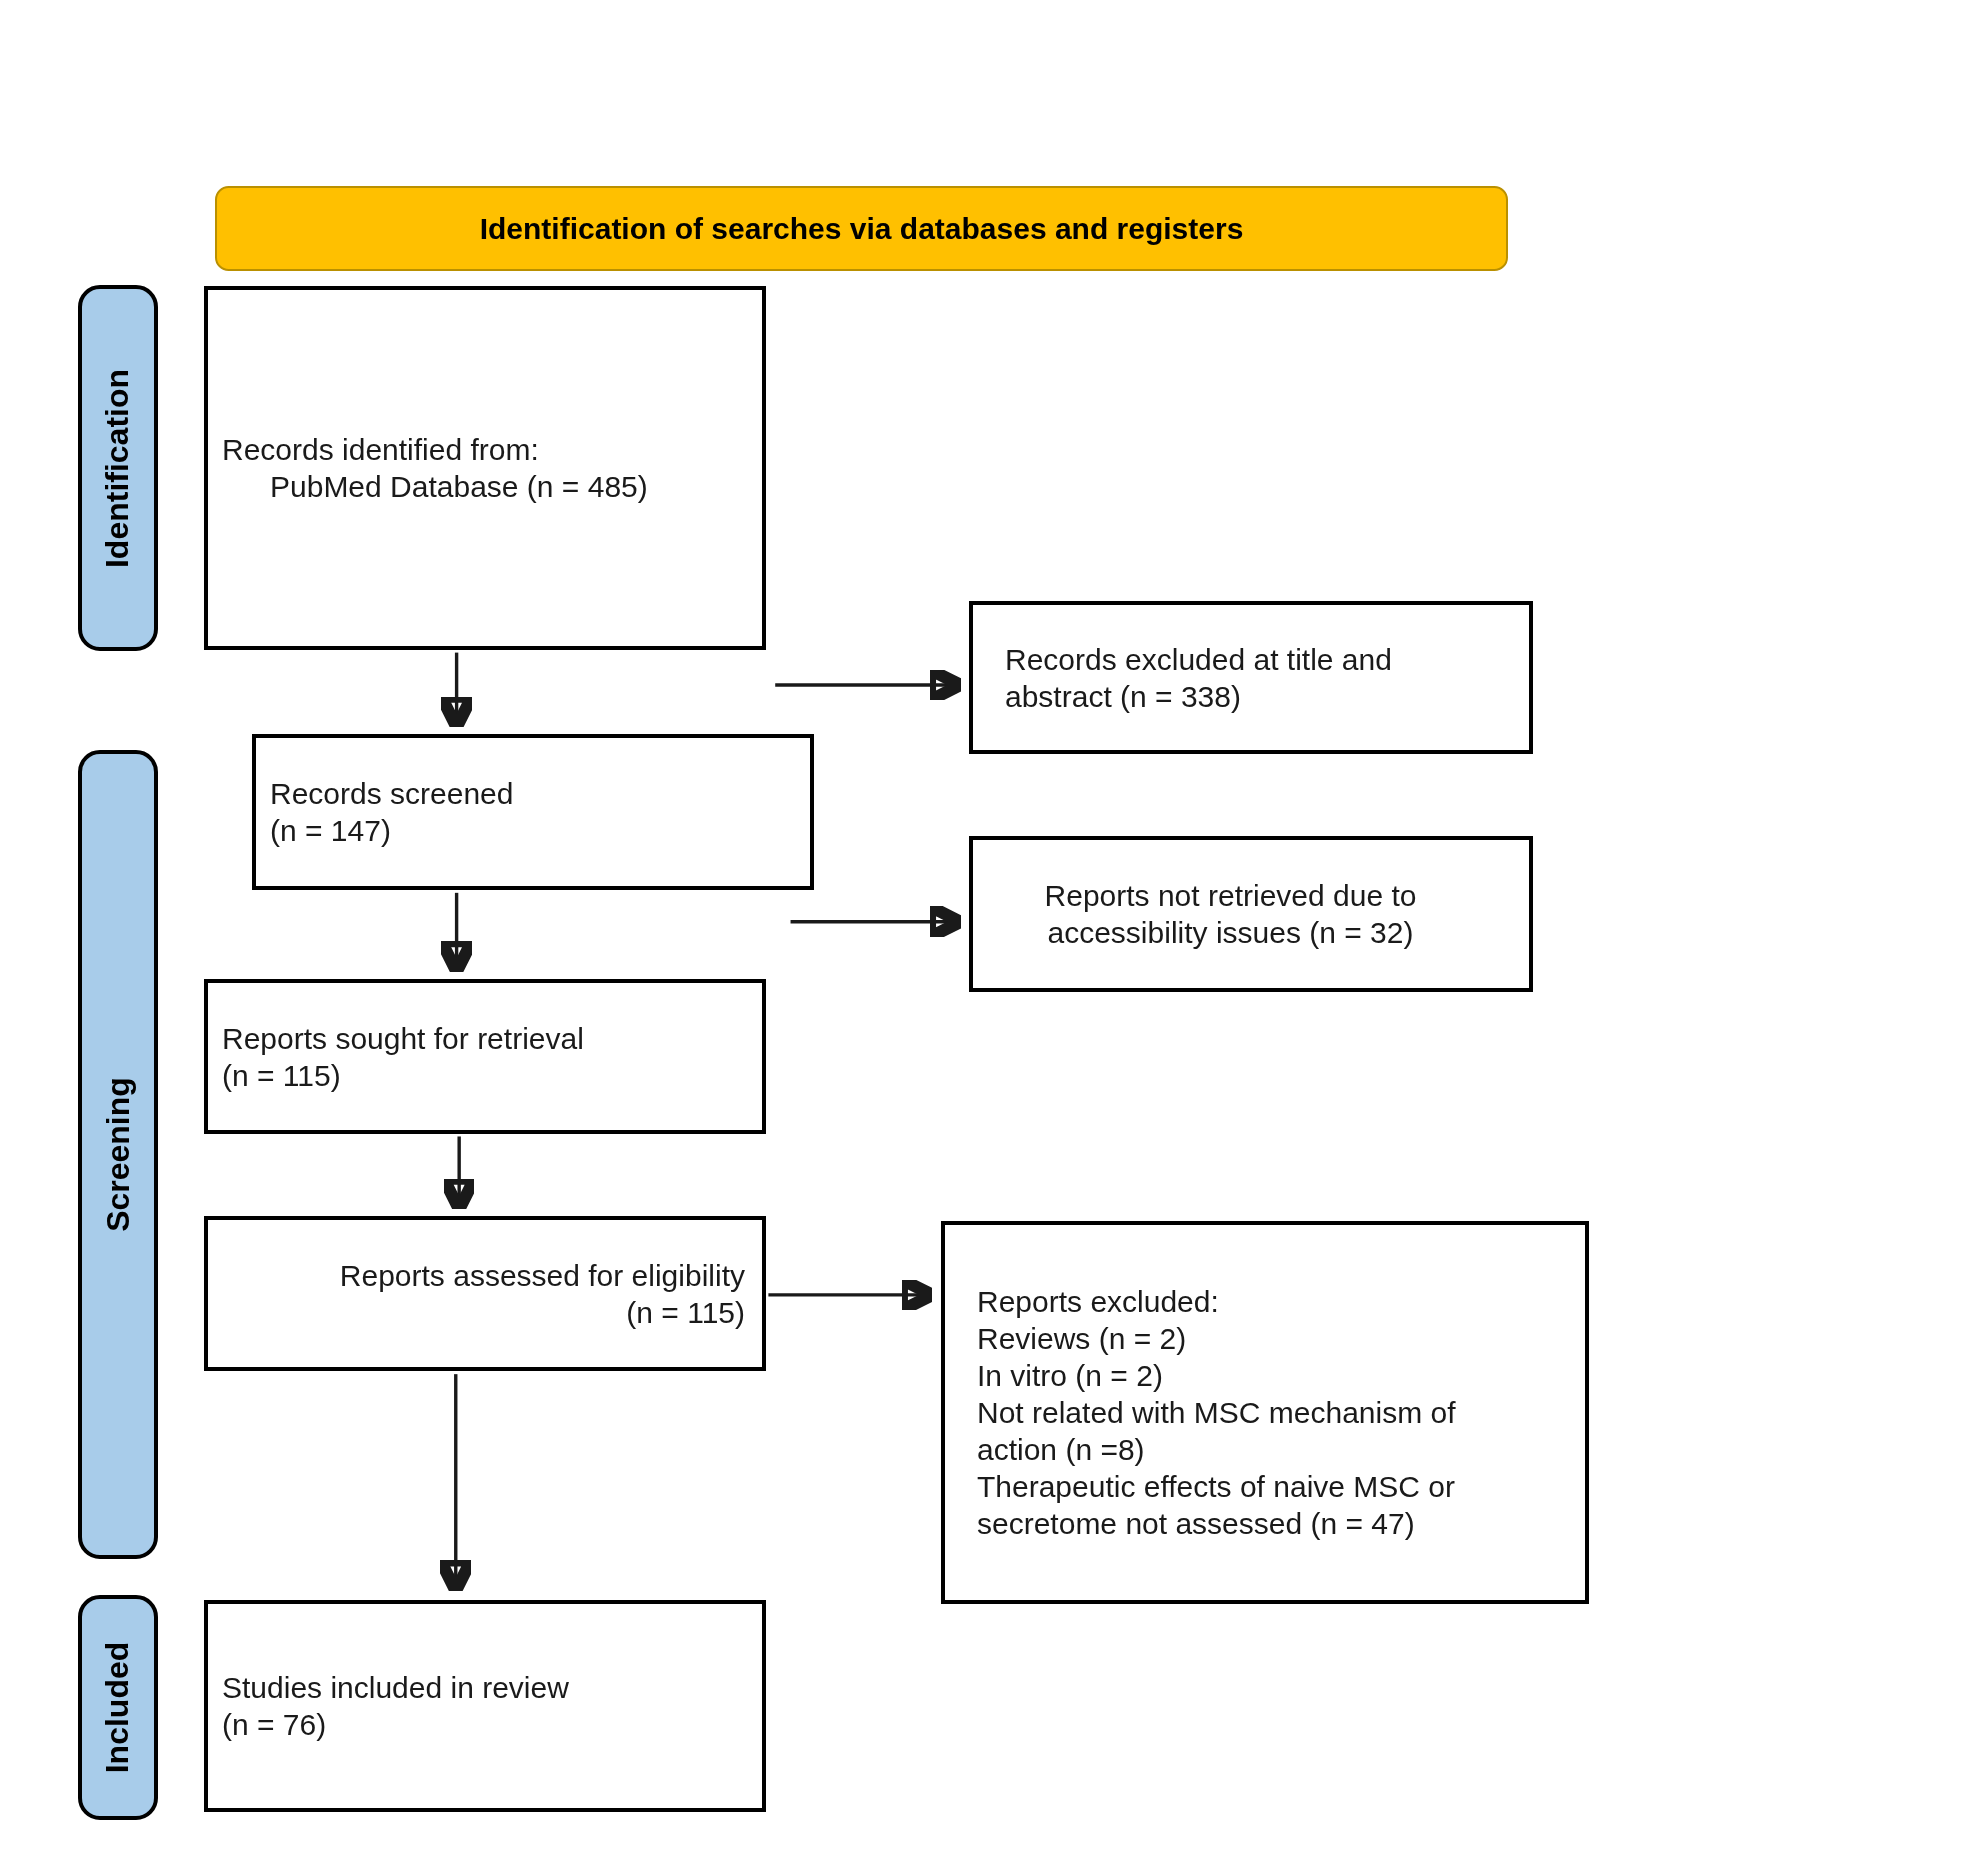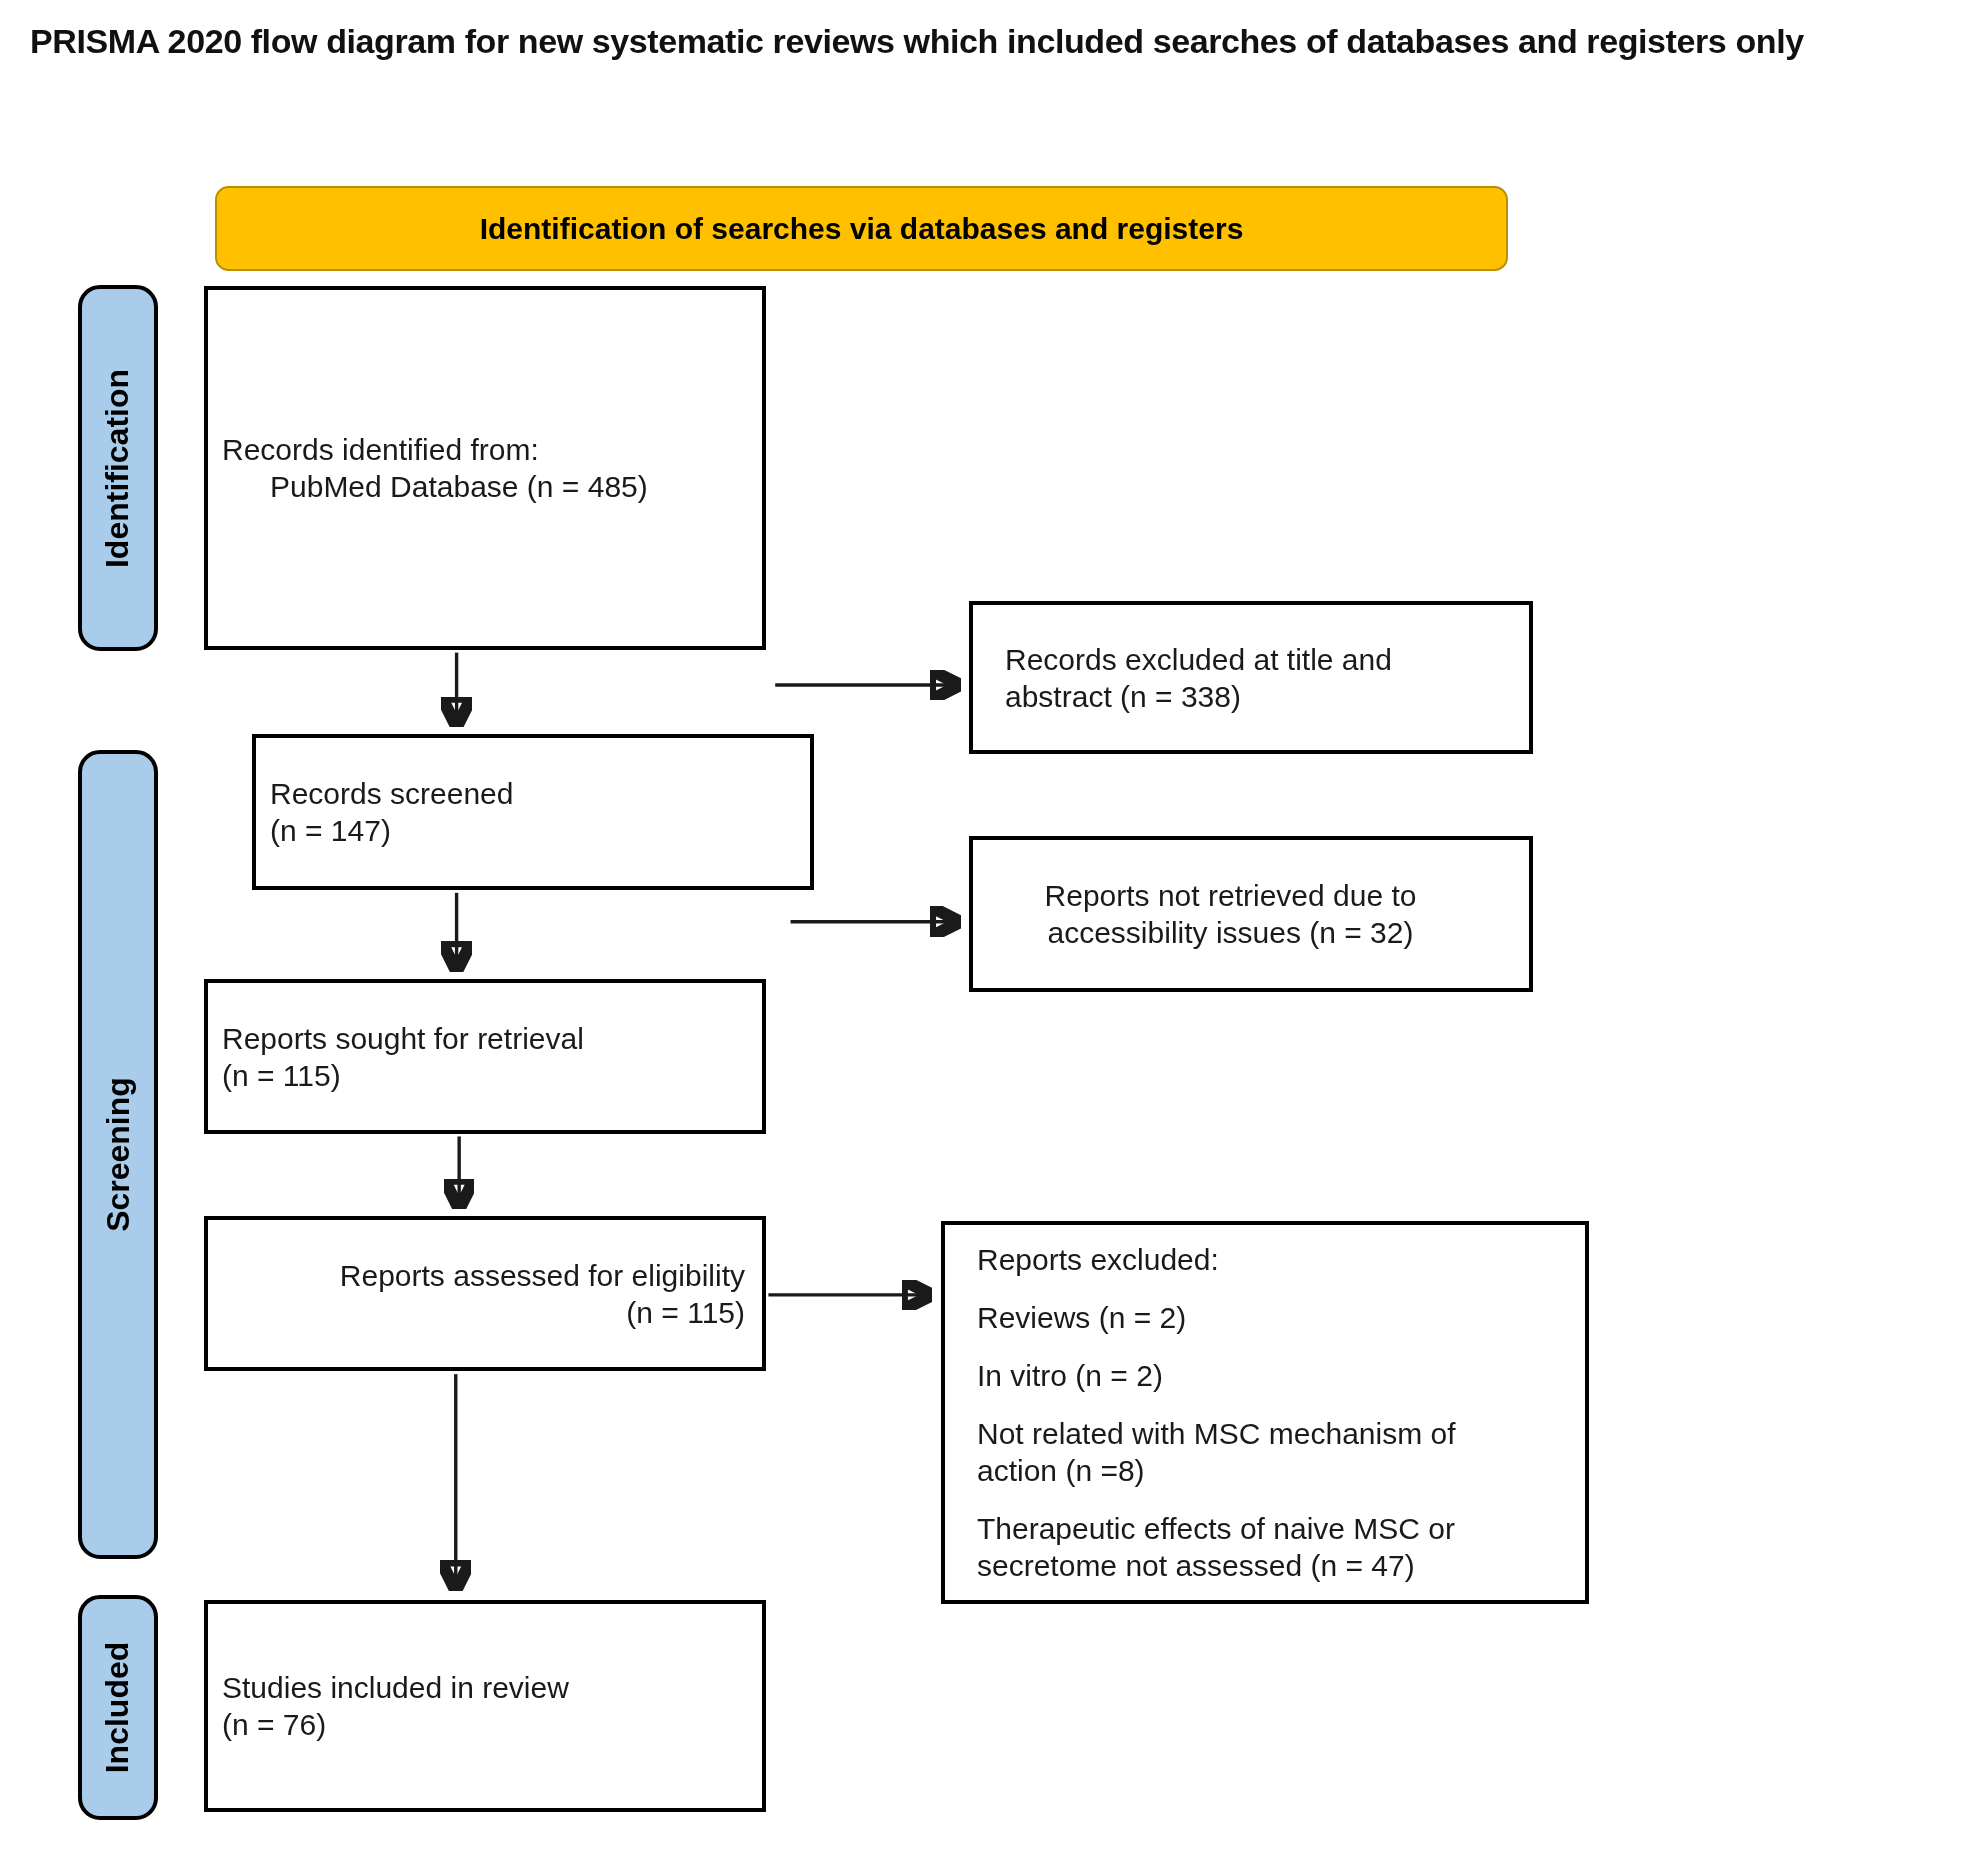--- a/index.html
+++ b/index.html
@@ -61,31 +61,30 @@
   .box1{top:286px;height:364px;}
   .box2{top:734px;height:156px;margin-left:48px;}
   .box3{top:979px;height:155px;}
   .box4{top:1216px;height:155px;text-align:right;}
   .box5{top:1600px;height:212px;}
   .indent{padding-left:48px;}
   .box.side{left:969px;width:564px;padding-left:32px;}
   .boxR1{top:601px;height:153px;}
   .boxR2{top:836px;height:156px;text-align:center;}
   .side .wrap{width:451px;}
-  .boxR3{left:941px;top:1221px;width:648px;height:383px;padding-left:32px;gap:21px;}
+  .boxR3{left:941px;top:1221px;width:648px;height:383px;padding-left:32px;}
   .boxR3 .wrap{width:545px;}
   .arrows{position:absolute;left:0;top:0;width:1967px;height:1870px;pointer-events:none;}
   .arrows path{stroke:var(--arrow);stroke-width:4;fill:none;}
 </style>
 </head>
 <body>
 
 <div class="canvas">
 
-  <div class="page-title">PRISMA 2020 flow diagram for new systematic reviews which included searches of databases and registers only</div>
 
   <div class="banner">
     <div class="label">Identification of searches via databases and registers</div>
   </div>
 
   <div class="stage identification">
     <div class="label">Identification</div>
   </div>
   <div class="stage screening">
     <div class="label">Screening</div>

